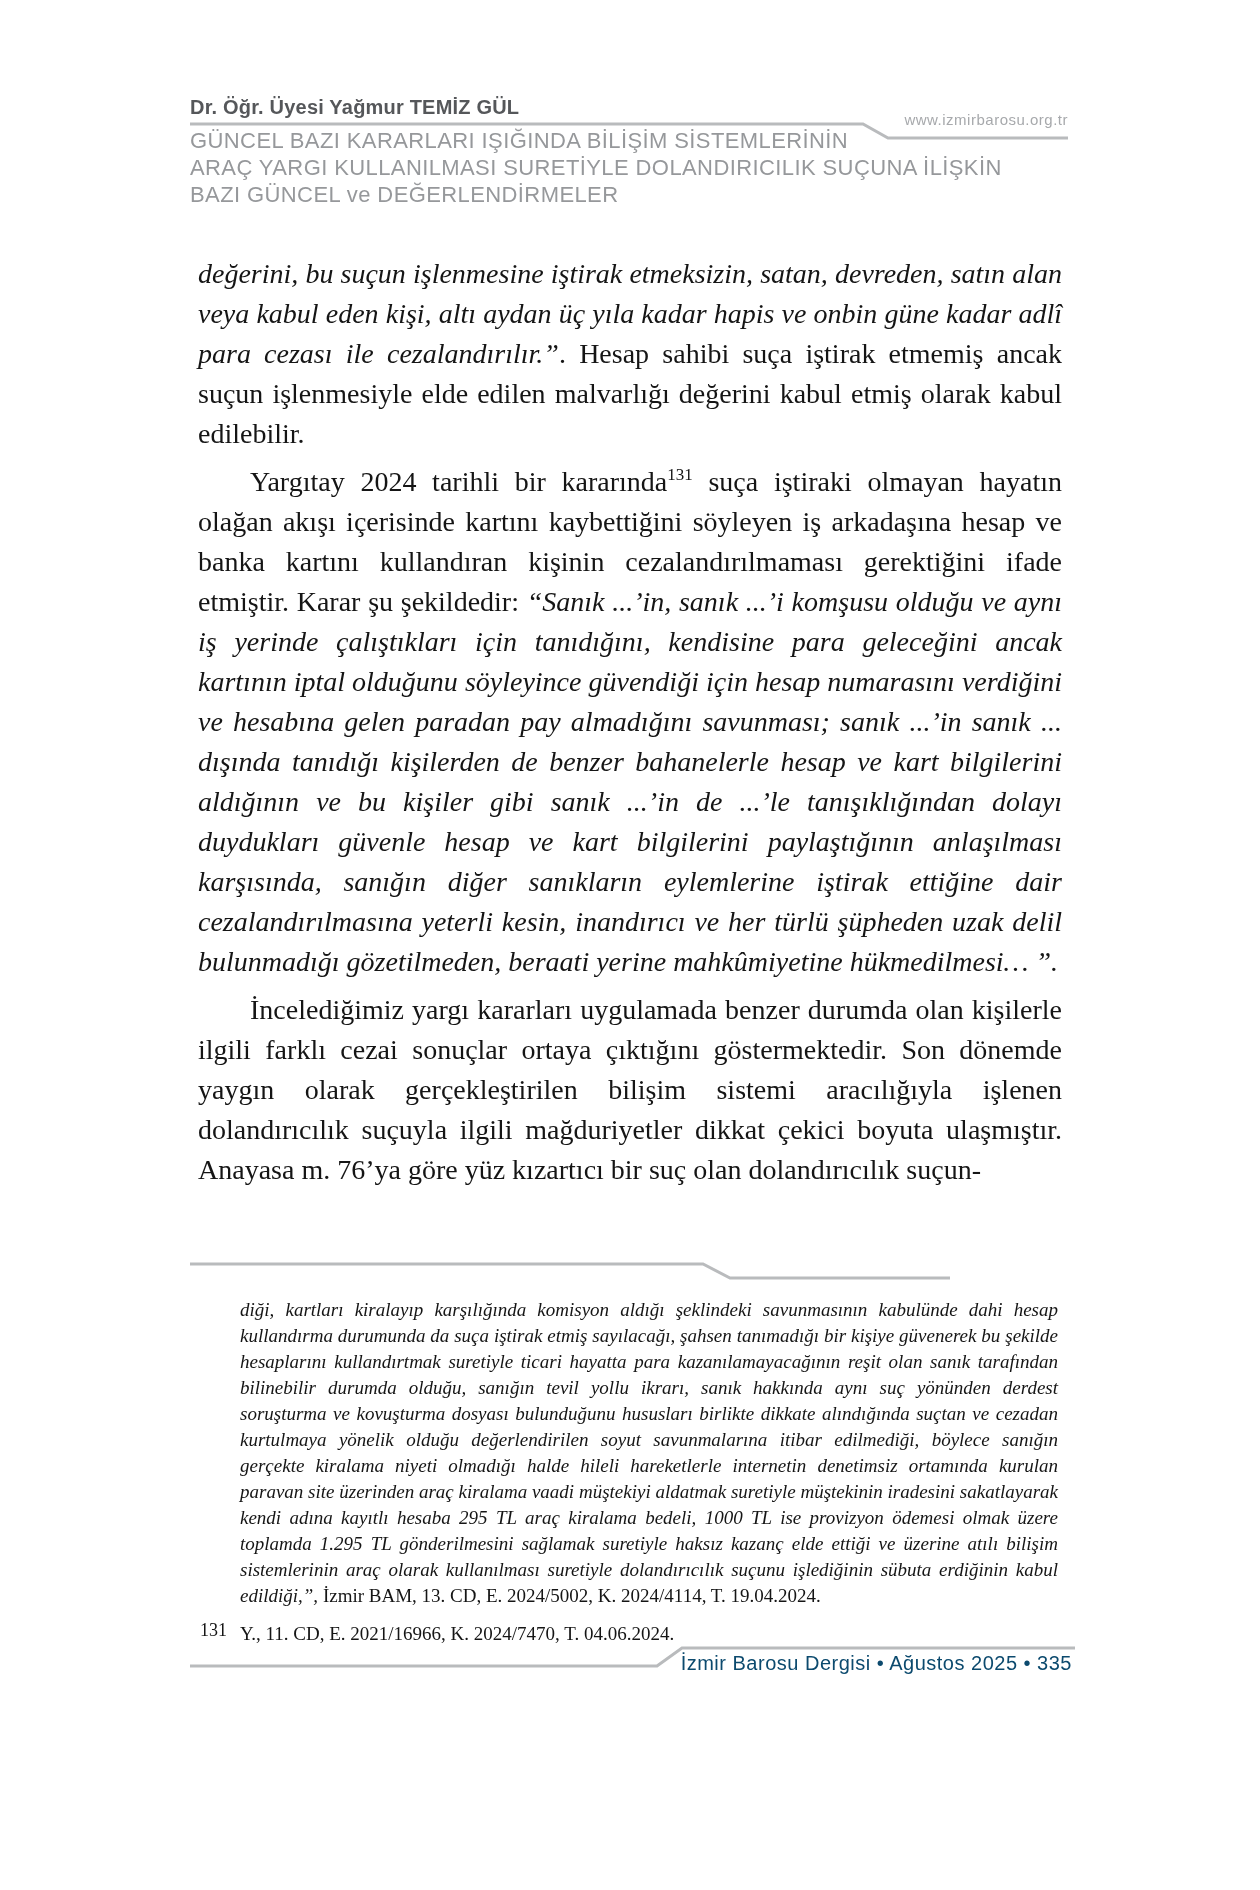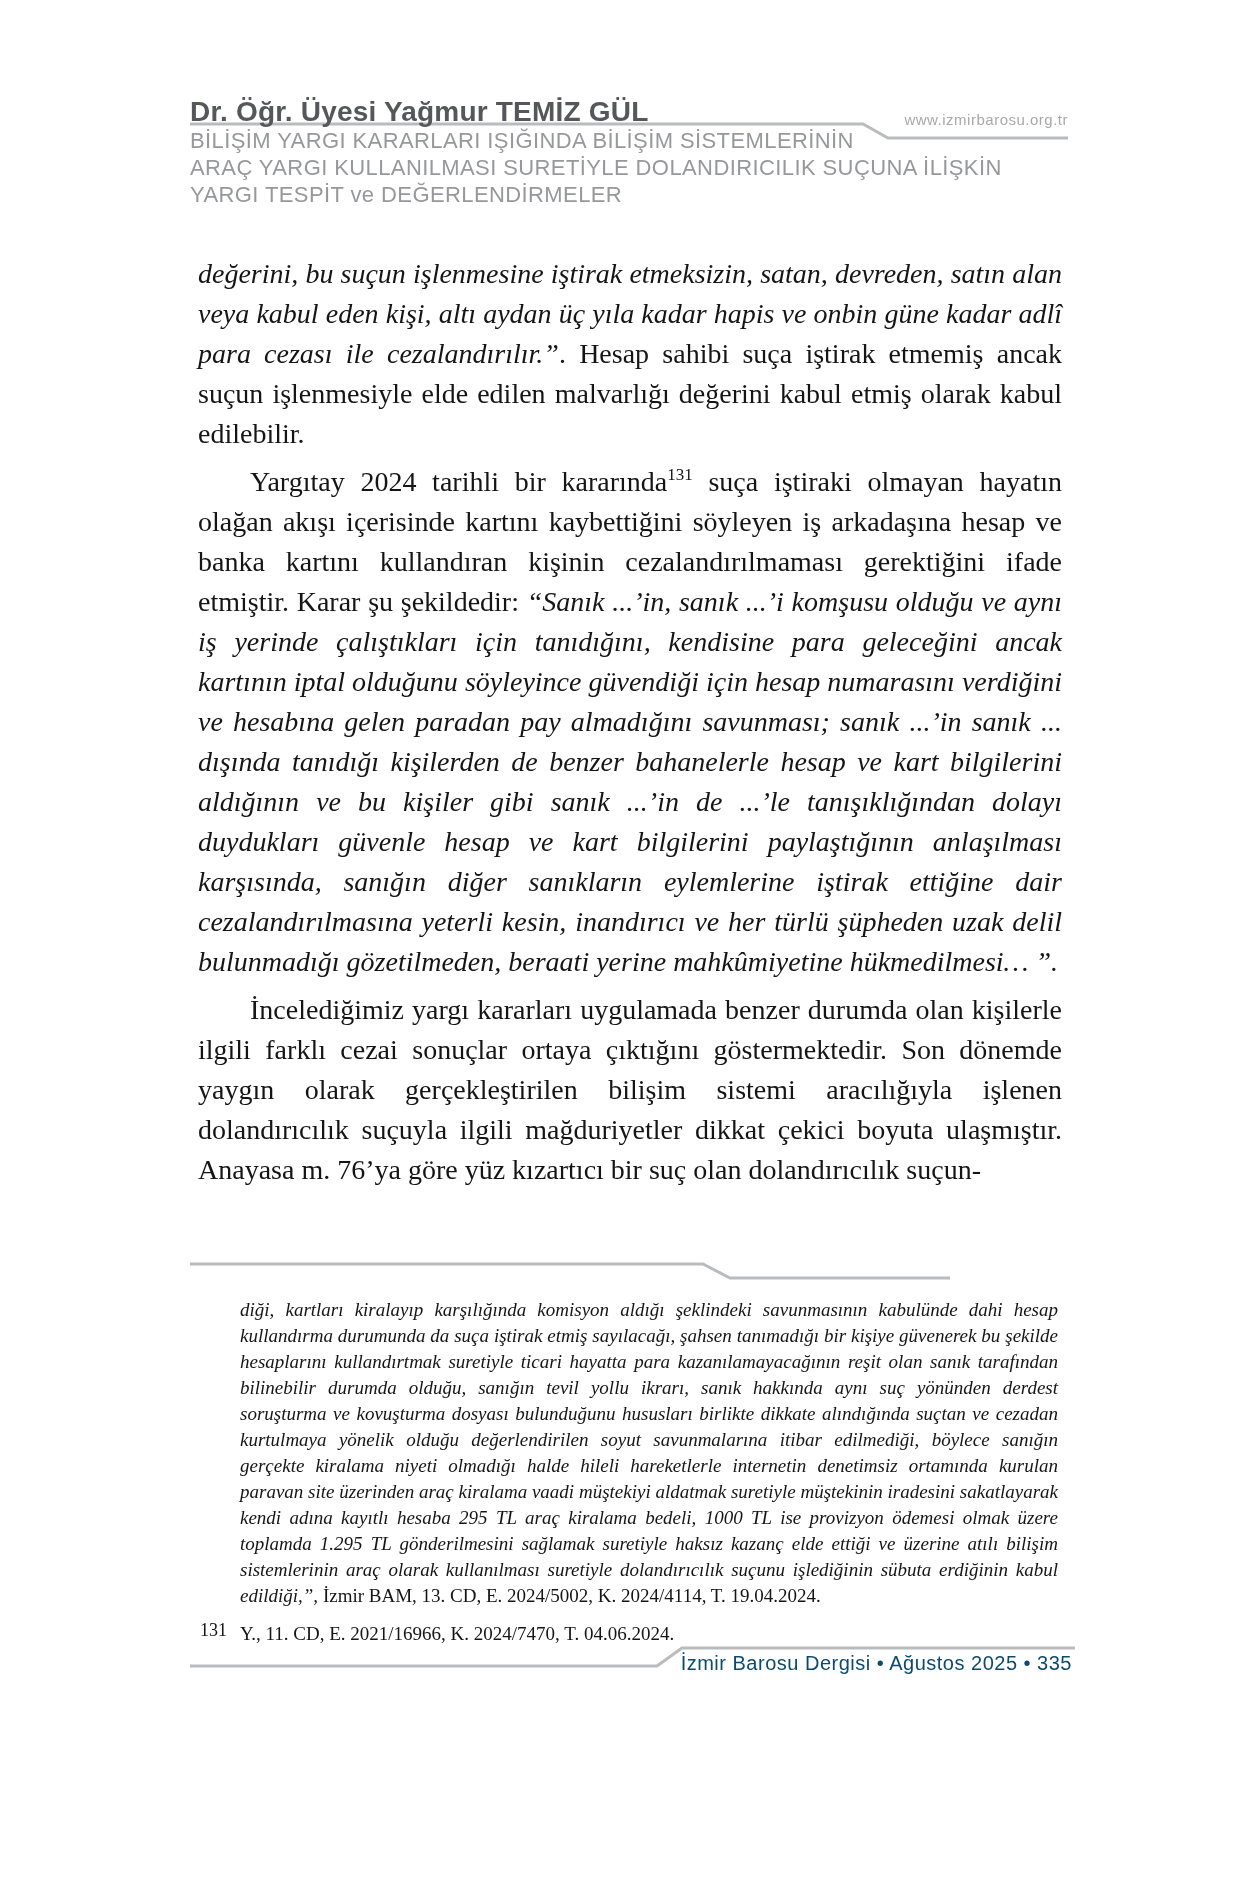--- a/index.html
+++ b/index.html
@@ -9,21 +9,21 @@
     height: 1890px;
     background: #ffffff;
     overflow: hidden;
     font-family: "Liberation Serif", serif;
   }
   svg.decor { position: absolute; left: 0; top: 0; width: 1260px; height: 1890px; }
 
   .author {
     position: absolute; left: 190px; top: 96px;
     font-family: "Liberation Sans", sans-serif;
-    font-weight: bold; font-size: 28px; color: #55575a; letter-spacing: 0.2px;
+    font-weight: bold; font-size: 20px; color: #55575a; letter-spacing: 0.2px;
     white-space: nowrap;
     text-align: center;
   }
   .website {
     position: absolute; top: 111px; right: 192px;
     font-family: "Liberation Sans", sans-serif;
     font-size: 15px; color: #a7a9ac; letter-spacing: 0.5px;
     white-space: nowrap;
   }
   .title {
@@ -74,23 +74,23 @@
     <polyline points="190,124 863,124 888,138 1068,138" fill="none" stroke="#b9bbbd" stroke-width="3"></polyline>
     <polyline points="190,1264 703,1264 730,1278 950,1278" fill="none" stroke="#b9bbbd" stroke-width="3"></polyline>
     <polyline points="190,1666 657,1666 682,1648 1075,1648" fill="none" stroke="#b9bbbd" stroke-width="3"></polyline>
   </svg>
 
   <div class="author">Dr. Öğr. Üyesi Yağmur TEMİZ GÜL</div>
 
   <div class="website">www.izmirbarosu.org.tr</div>
 
   <div class="title">
-    <div>BİLİŞİM YARGI KARARLARI IŞIĞINDA BİLİŞİM SİSTEMLERİNİN</div>
+    <div>GÜNCEL BAZI KARARLARI IŞIĞINDA BİLİŞİM SİSTEMLERİNİN</div>
     <div>ARAÇ YARGI KULLANILMASI SURETİYLE DOLANDIRICILIK SUÇUNA İLİŞKİN</div>
-    <div>YARGI TESPİT ve DEĞERLENDİRMELER</div>
+    <div>BAZI GÜNCEL ve DEĞERLENDİRMELER</div>
   </div>
 
   <div class="body-text">
     <p class="p1"><span class="it">değerini, bu suçun işlenmesine iştirak etmeksizin, satan, devreden, satın alan veya kabul eden kişi, altı aydan üç yıla kadar hapis ve onbin güne kadar adlî para cezası ile cezalandırılır.”</span><span>. Hesap sahibi suça iştirak etmemiş ancak suçun işlenmesiyle elde edilen malvarlığı değerini kabul etmiş olarak kabul edilebilir.</span></p>
 
     <p class="p2"><span>Yargıtay 2024 tarihli bir kararında</span><sup class="fnref">131</sup><span> suça iştiraki olmayan hayatın olağan akışı içerisinde kartını kaybettiğini söyleyen iş arkadaşına hesap ve banka kartını kullandıran kişinin cezalandırılmaması gerektiğini ifade etmiştir. Karar şu şekildedir: </span><span class="it">“Sanık ...’in, sanık ...’i komşusu olduğu ve aynı iş yerinde çalıştıkları için tanıdığını, kendisine para geleceğini ancak kartının iptal olduğunu söyleyince güvendiği için hesap numarasını verdiğini ve hesabına gelen paradan pay almadığını savunması; sanık ...’in sanık ... dışında tanıdığı kişilerden de benzer bahanelerle hesap ve kart bilgilerini aldığının ve bu kişiler gibi sanık ...’in de ...’le tanışıklığından dolayı duydukları güvenle hesap ve kart bilgilerini paylaştığının anlaşılması karşısında, sanığın diğer sanıkların eylemlerine iştirak ettiğine dair cezalandırılmasına yeterli kesin, inandırıcı ve her türlü şüpheden uzak delil bulunmadığı gözetilmeden, beraati yerine mahkûmiyetine hükmedilmesi… ”.</span></p>
 
     <p class="p3">İncelediğimiz yargı kararları uygulamada benzer durumda olan kişilerle ilgili farklı cezai sonuçlar ortaya çıktığını göstermektedir. Son dönemde yaygın olarak gerçekleştirilen bilişim sistemi aracılığıyla işlenen dolandırıcılık suçuyla ilgili mağduriyetler dikkat çekici boyuta ulaşmıştır. Anayasa m. 76’ya göre yüz kızartıcı bir suç olan dolandırıcılık suçun-</p>
   </div>
 

